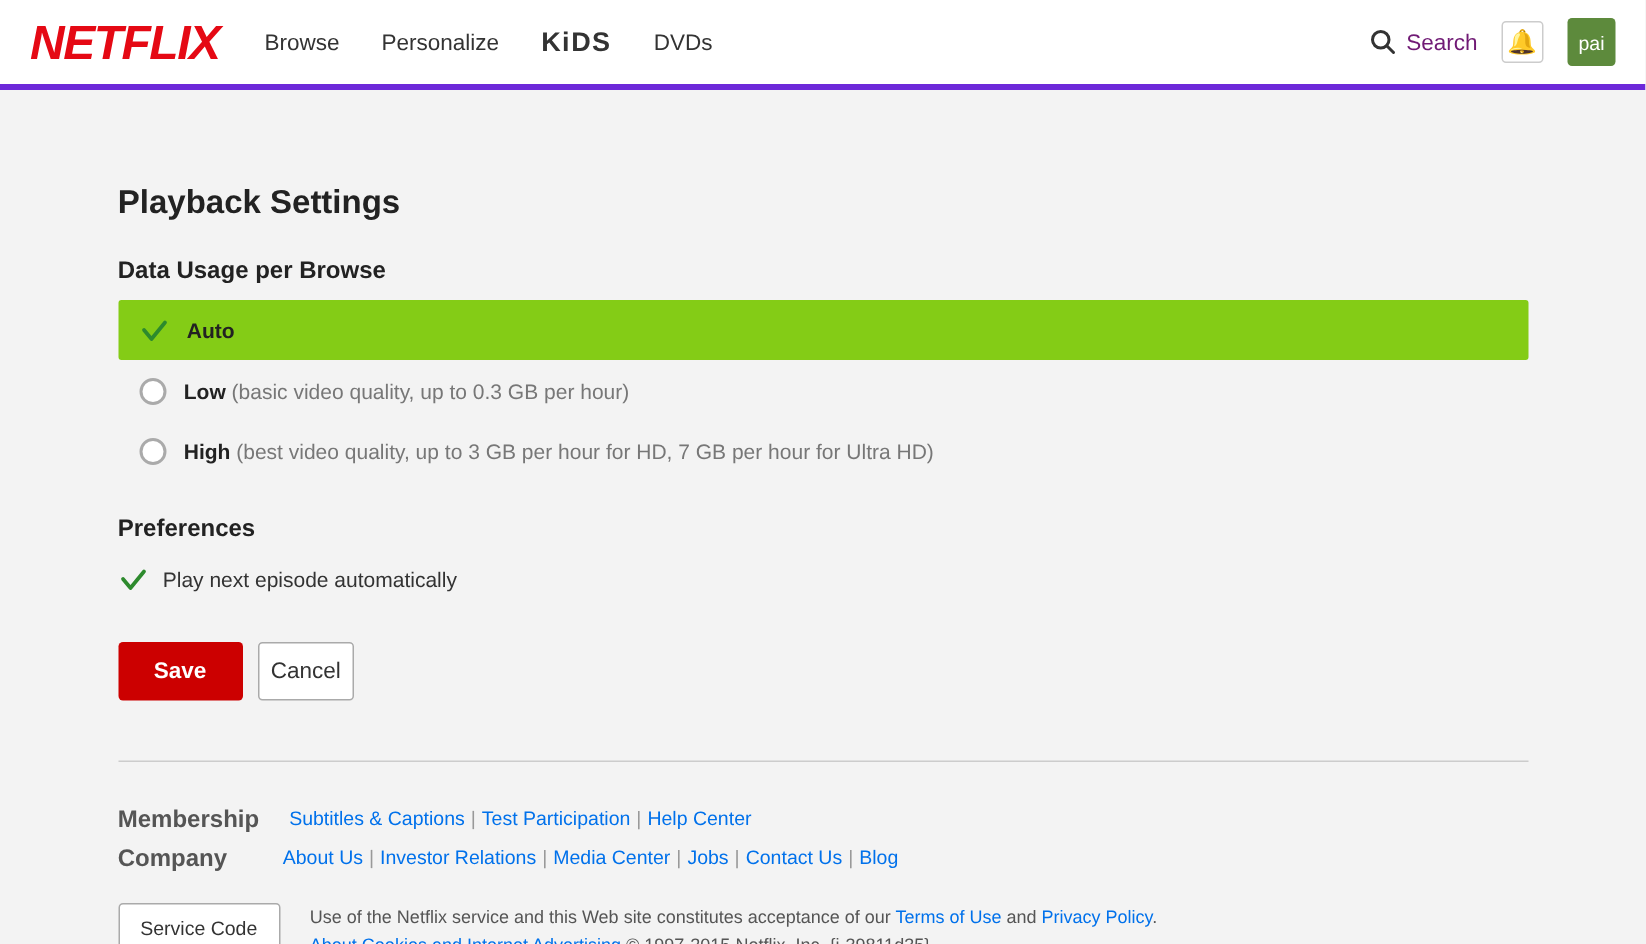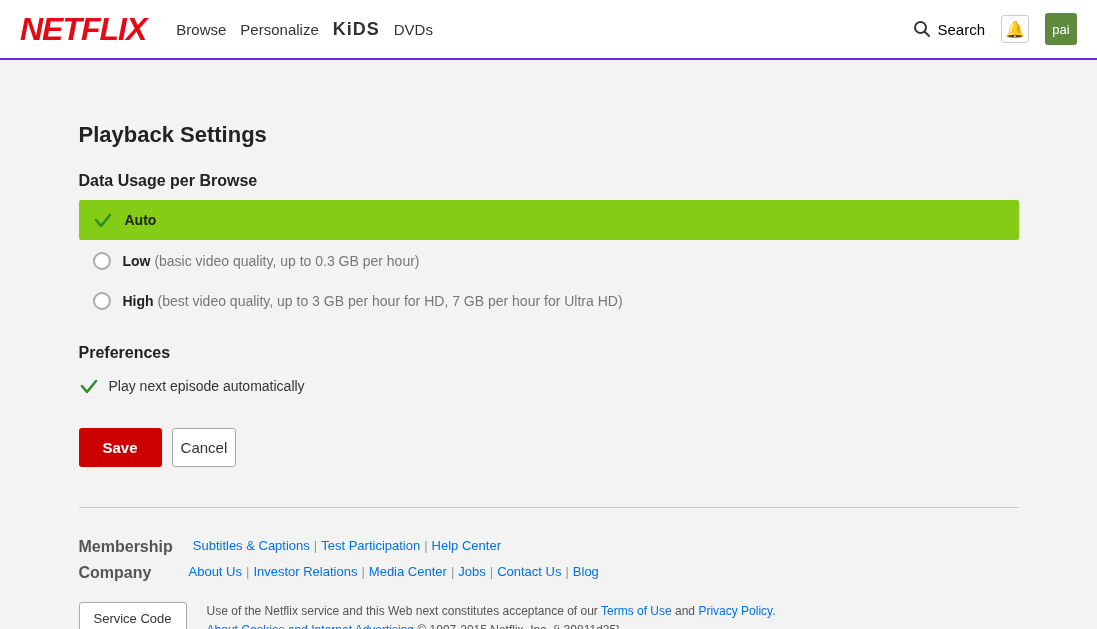--- a/index.html
+++ b/index.html
@@ -1,40 +1,40 @@
 <!DOCTYPE html>
 <html><head>
   <meta charset="utf-8">
   <style>
     * { margin: 0; padding: 0; box-sizing: border-box; }
     body { font-family: Arial, Helvetica, sans-serif; background: #f3f3f3; color: #333; font-size: 14px; }
 
     
     .header {
       background: #fff;
-      border-bottom: 2px solid #6d28d9;
+      border-bottom: 4px solid #6d28d9;
       height: 60px;
       display: flex;
       align-items: center;
       padding: 0 20px;
       position: relative;
     }
     .header-logo {
       font-size: 32px;
       font-weight: 900;
       color: #e50914;
       letter-spacing: -1px;
       margin-right: 30px;
       text-decoration: none;
       font-style: italic;
     }
     .header-nav {
       display: flex;
       align-items: center;
-      gap: 14px;
+      gap: 28px;
       flex: 1;
     }
     .header-nav-item {
       color: #333;
       text-decoration: none;
       font-size: 15px;
       font-weight: 400;
     }
     .header-nav-kids {
       font-weight: 700;
@@ -43,21 +43,21 @@
     }
     .header-right {
       display: flex;
       align-items: center;
       gap: 16px;
     }
     .header-search {
       display: flex;
       align-items: center;
       gap: 6px;
-      color: #000000;
+      color: #701a75;
       font-size: 15px;
       cursor: pointer;
     }
     .bell-icon {
       width: 28px;
       height: 28px;
       border: 1px solid #ccc;
       border-radius: 3px;
       display: flex;
       align-items: center;
@@ -355,21 +355,21 @@
         <span class="footer-sep"> | </span>
         <a class="footer-link" href="#">Contact Us</a>
         <span class="footer-sep"> | </span>
         <a class="footer-link" href="#">Blog</a>
       </div>
     </div>
     <div class="footer-service-row">
       <button class="service-code-btn">Service Code</button>
       <div class="footer-legal" style="margin-left:0;">
         <div>
-          <span>Use of the Netflix service and this Web next constitutes acceptance of our </span><a class="footer-link" href="#">Terms of Use</a><span> and </span><a class="footer-link" href="#">Privacy Policy</a><span>.</span>
+          <span>Use of the Netflix service and this Web site constitutes acceptance of our </span><a class="footer-link" href="#">Terms of Use</a><span> and </span><a class="footer-link" href="#">Privacy Policy</a><span>.</span>
         </div>
         <div>
           <a class="footer-link" href="#">About Cookies and Internet Advertising</a>
           <span> © 1997-2015 Netflix, Inc. {i-39811d35}</span>
         </div>
       </div>
     </div>
   </footer>
 </main>
 

